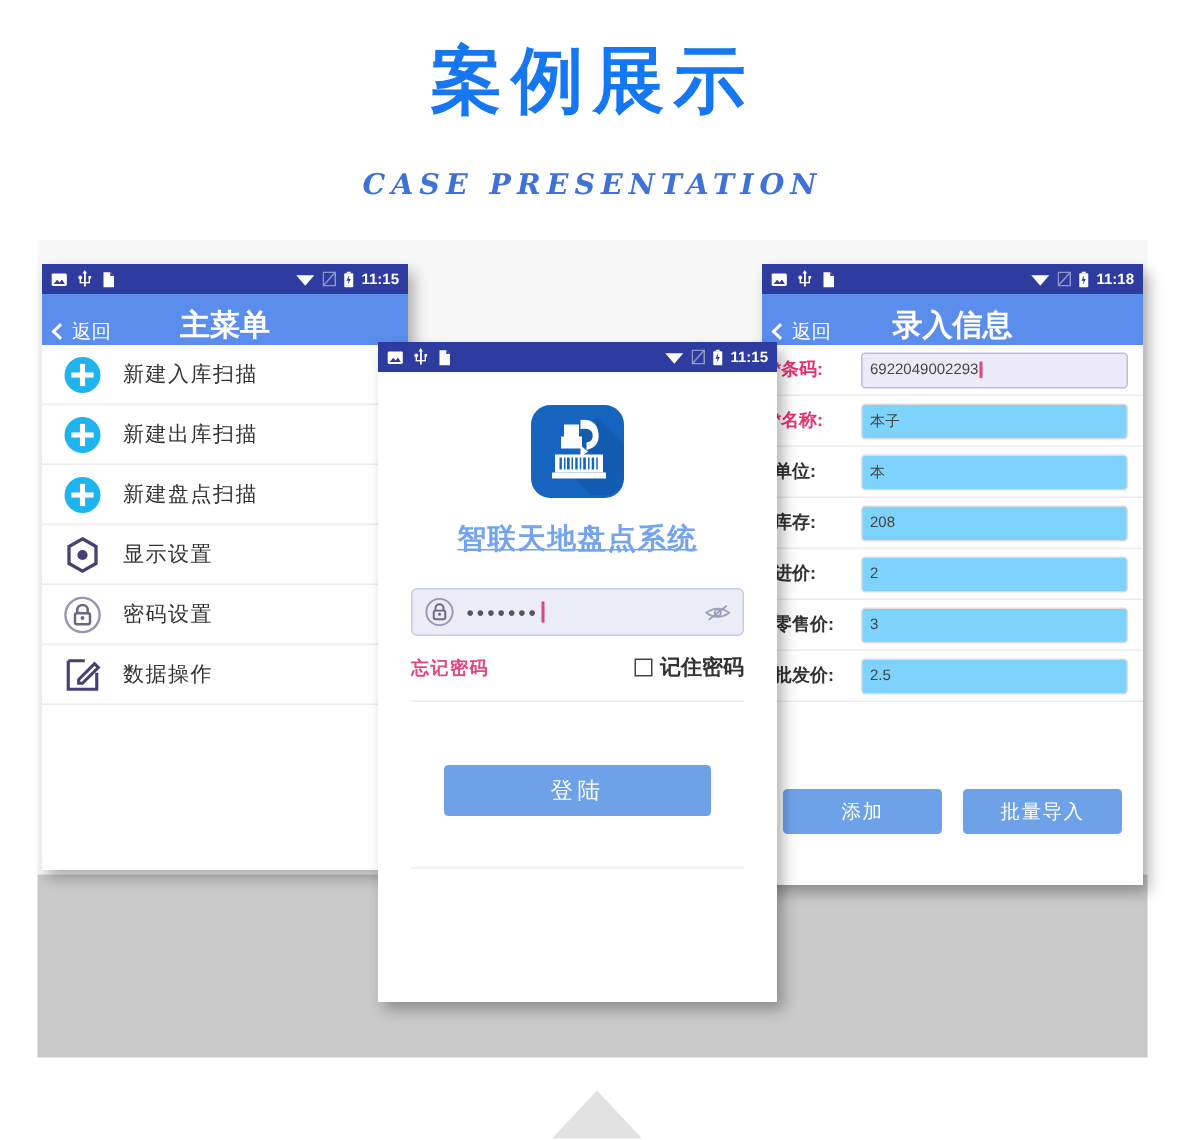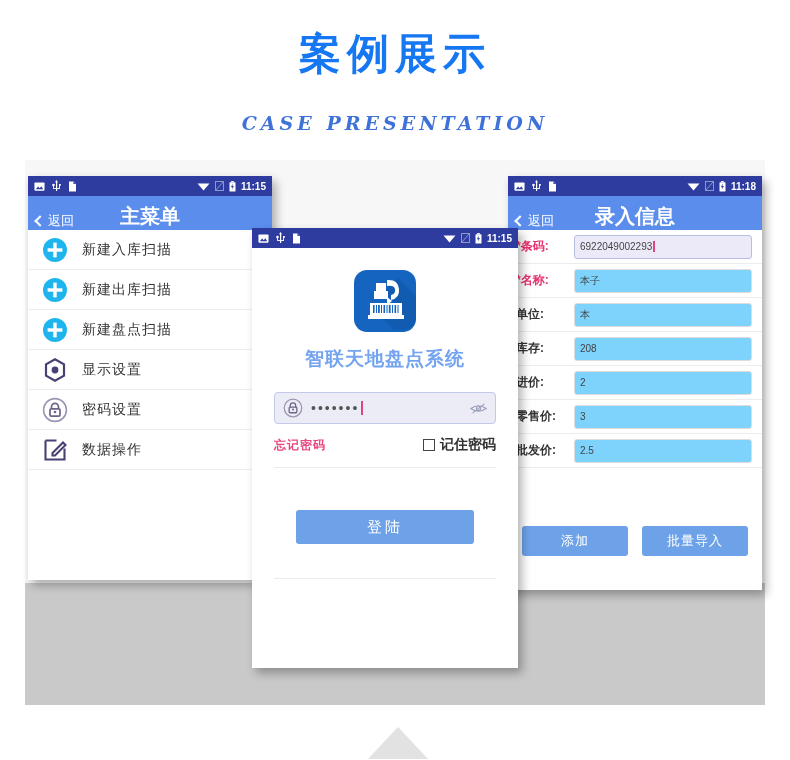--- a/index.html
+++ b/index.html
@@ -8,21 +8,21 @@
     background: #ffffff;
     font-family: "Liberation Sans", "DejaVu Sans", sans-serif;
     overflow: hidden;
   }
   #page { position: relative; width: 790px; height: 760px; background:#fff; }
 
   
   .hdr-title {
     position:absolute; top:20px; left:0; width:790px;
     text-align:center;
-    font-size:42px; font-weight:bold; letter-spacing:6px;
+    font-size:48px; font-weight:bold; letter-spacing:6px;
     color:#1577f2;
     line-height:68px;
     font-family:"DejaVu Sans","Liberation Sans",sans-serif;
   }
   .hdr-sub {
     position:absolute; top:112px; left:0; width:790px;
     text-align:center;
     font-size:19px; letter-spacing:4px;
     color:#3f72d9;
     font-style:italic; font-weight:bold;
@@ -94,21 +94,21 @@
   }
   .menu-ico { width:26px; height:26px; flex:0 0 26px; margin-right:14px; }
   .menu-label { font-size:14px; color:#333; letter-spacing:1px;text-align:center; }
 
   
   #phone2 { left:252px; top:228px; width:266px; height:440px; z-index:5; }
   .login-body { padding:0 22px; height:386px; position:relative; background:#fff; }
   .logo-wrap { display:flex; justify-content:center; margin-top:22px; }
   .app-name {
     text-align:center; margin-top:14px;
-    font-size:19px; color:#74a4f0; letter-spacing:1px; font-weight:bold;
+    font-size:19px; color:#74a4f0; letter-spacing:1px; font-weight:bold;text-decoration:underline;
   }
   .pwd-field {
     margin-top:20px; height:32px;
     background:#ececf6; border:1px solid #c3c9e8; border-radius:4px;
     display:flex; align-items:center; padding:0 8px;
   }
   .pwd-dots {
     flex:1; margin-left:8px; font-size:14px; color:#555;
     letter-spacing:2px; line-height:1;
     display:flex; align-items:center;

